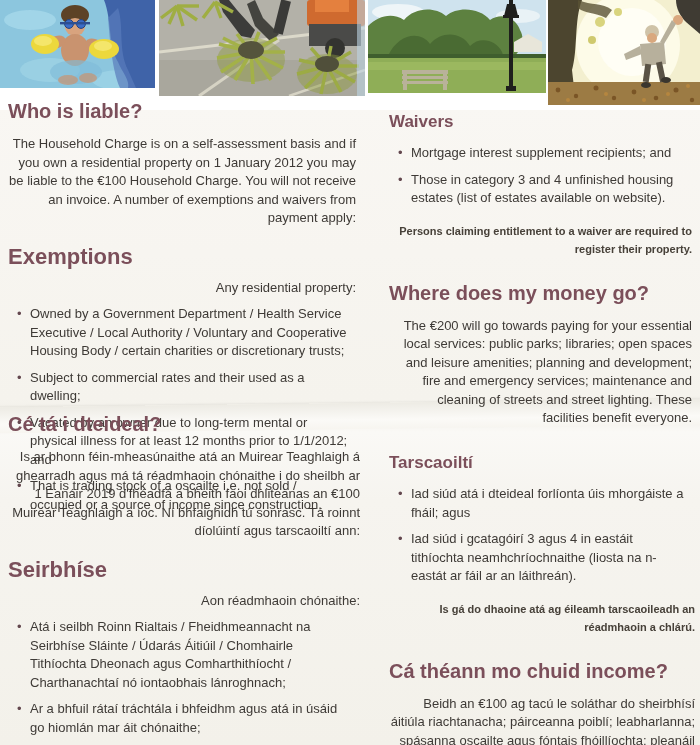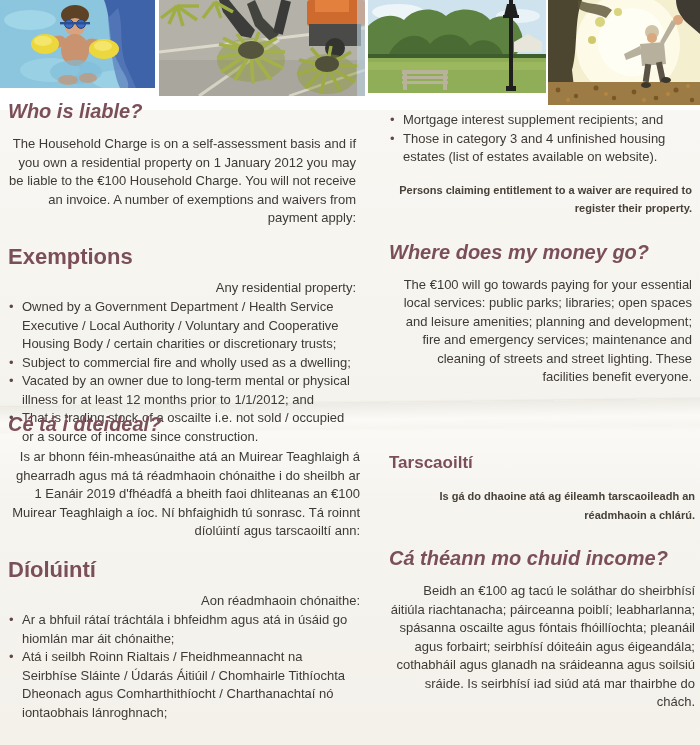--- a/index.html
+++ b/index.html
@@ -19,28 +19,28 @@
     transform:skewY(-0.7deg);
     box-shadow:0 -1px 2px rgba(0,0,0,0.05);
   }
   
   .col{position:absolute;color:#3e3a36;font-size:13px;line-height:18.5px;}
   .eng-left{left:8px;top:99px;width:348px;}
   .eng-right{left:389px;top:111px;width:303px;}
   .ir-left{left:8px;top:412px;width:352px;}
   .ir-right{left:389px;top:452px;width:306px;}
   h2{margin:0;color:#7b4f5a;font-weight:700;}
-  .h-big{font-size:20px;line-height:24px;margin-bottom:12px;font-style:italic;}
+  .h-big{font-size:20px;line-height:24px;margin-bottom:12px;}
   .h-sub{font-size:22px;line-height:23px;margin-top:17px;margin-bottom:11px;}
   .h-mid{font-size:17px;line-height:21px;margin-bottom:12px;}
   p{margin:0;text-align:right;}
   .intro{margin-bottom:1px;}
   .note{font-weight:700;color:#474139;margin-top:14px;font-size:11px;}
   ul{list-style:none;margin:0;padding:0 0 0 14px;}
-  li{position:relative;margin:0;}
+  li{position:relative;margin:8px;}
   li::before{content:"\2022";position:absolute;left:-13px;top:0;color:#63474e;font-size:13px;}
   .gap-big{margin-top:22px;}
 </style>
 </head>
 <body>
 
 <div class="page">
 
   <div class="photo-strip">
 
@@ -208,48 +208,53 @@
 
   <div class="fold"></div>
 
   <div class="col eng-left">
     <h2 class="h-big">Who is liable?</h2>
     <p>The Household Charge is on a self-assessment basis and if you own a residential property on 1 January 2012 you may be liable to the €100 Household Charge. You will not receive an invoice. A number of exemptions and waivers from payment apply:</p>
     <h2 class="h-sub">Exemptions</h2>
     <p class="intro">Any residential property:</p>
     <ul>
       <li>Owned by a Government Department / Health Service Executive / Local Authority / Voluntary and Cooperative Housing Body / certain charities or discretionary trusts;</li>
-      <li>Subject to commercial fire and wholly used as a dwelling;</li>
+      <li>Subject to commercial rates and their used as a dwelling;</li>
       <li>Vacated by an owner due to long-term mental or physical illness for at least 12 months prior to 1/1/2012; and</li>
       <li>That is trading stock of a oscailte i.e. not sold / occupied or a source of income since construction.</li>
     </ul>
   </div>
 
   <div class="col eng-right">
+    <h2 class="h-mid">Waivers</h2>
     <ul>
       <li>Mortgage interest supplement recipients; and</li>
       <li>Those in category 3 and 4 unfinished housing estates (list of estates available on website).</li>
     </ul>
     <p class="note">Persons claiming entitlement to a waiver are required to register their property.</p>
     <h2 class="h-big gap-big">Where does my money go?</h2>
-    <p>The €100 will go towards paying for your essential local services: public parks; libraries; open spaces and leisure amenities; planning and development; fire and emergency services; maintenance and cleaning of streets and street lighting. These facilities benefit everyone.</p>
+    <p>The €200 will go towards paying for your essential local services: public parks; libraries; open spaces and leisure amenities; planning and development; fire and emergency services; maintenance and cleaning of streets and street lighting. These facilities benefit everyone.</p>
   </div>
 
   <div class="col ir-left">
     <h2 class="h-big">Cé tá i dteideal?</h2>
     <p>Is ar bhonn féin-mheasúnaithe atá an Muirear Teaghlaigh á ghearradh agus má tá réadmhaoin chónaithe i do sheilbh ar 1 Eanáir 2019 d'fhéadfá a bheith faoi dhliteanas an €100 Muirear Teaghlaigh a íoc. Ní bhfaighidh tú sonrasc. Tá roinnt díolúintí agus tarscaoiltí ann:</p>
-    <h2 class="h-sub">Díolúintí</h2>
+    <h2 class="h-sub">Seirbhíse</h2>
     <p class="intro">Aon réadmhaoin chónaithe:</p>
     <ul>
+      <li>Atá i seilbh Roinn Rialtais / Fheidhmeannacht na Seirbhíse Sláinte / Údarás Áitiúil / Chomhairle Tithíochta Dheonach agus Comharthithíocht / Charthanachtaí nó iontaobhais lánroghnach;</li>
       <li>Ar a bhfuil rátaí tráchtála i bhfeidhm agus atá in úsáid go hiomlán mar áit chónaithe;</li>
-      <li>Atá i seilbh Roinn Rialtais / Fheidhmeannacht na Seirbhíse Sláinte / Údarás Áitiúil / Chomhairle Tithíochta Dheonach agus Comharthithíocht / Charthanachtaí nó iontaobhais lánroghnach;</li>
 
     </ul>
   </div>
 
   <div class="col ir-right">
     <h2 class="h-mid">Tarscaoiltí</h2>
+    <ul>
+      <li>Iad siúd atá i dteideal forlíonta úis mhorgáiste a fháil; agus</li>
+      <li>Iad siúd i gcatagóirí 3 agus 4 in eastáit tithíochta neamhchríochnaithe (liosta na n-eastát ar fáil ar an láithreán).</li>
+    </ul>
     <p class="note">Is gá do dhaoine atá ag éileamh tarscaoileadh an réadmhaoin a chlárú.</p>
     <h2 class="h-big gap-big">Cá théann mo chuid income?</h2>
     <p>Beidh an €100 ag tacú le soláthar do sheirbhísí áitiúla riachtanacha; páirceanna poiblí; leabharlanna; spásanna oscailte agus fóntais fhóillíochta; pleanáil agus forbairt; seirbhísí dóiteáin agus éigeandála; cothabháil agus glanadh na sráideanna agus soilsiú sráide. Is seirbhísí iad siúd atá mar thairbhe do chách.</p>
   </div>
 
 </div>
 
 </body></html>

